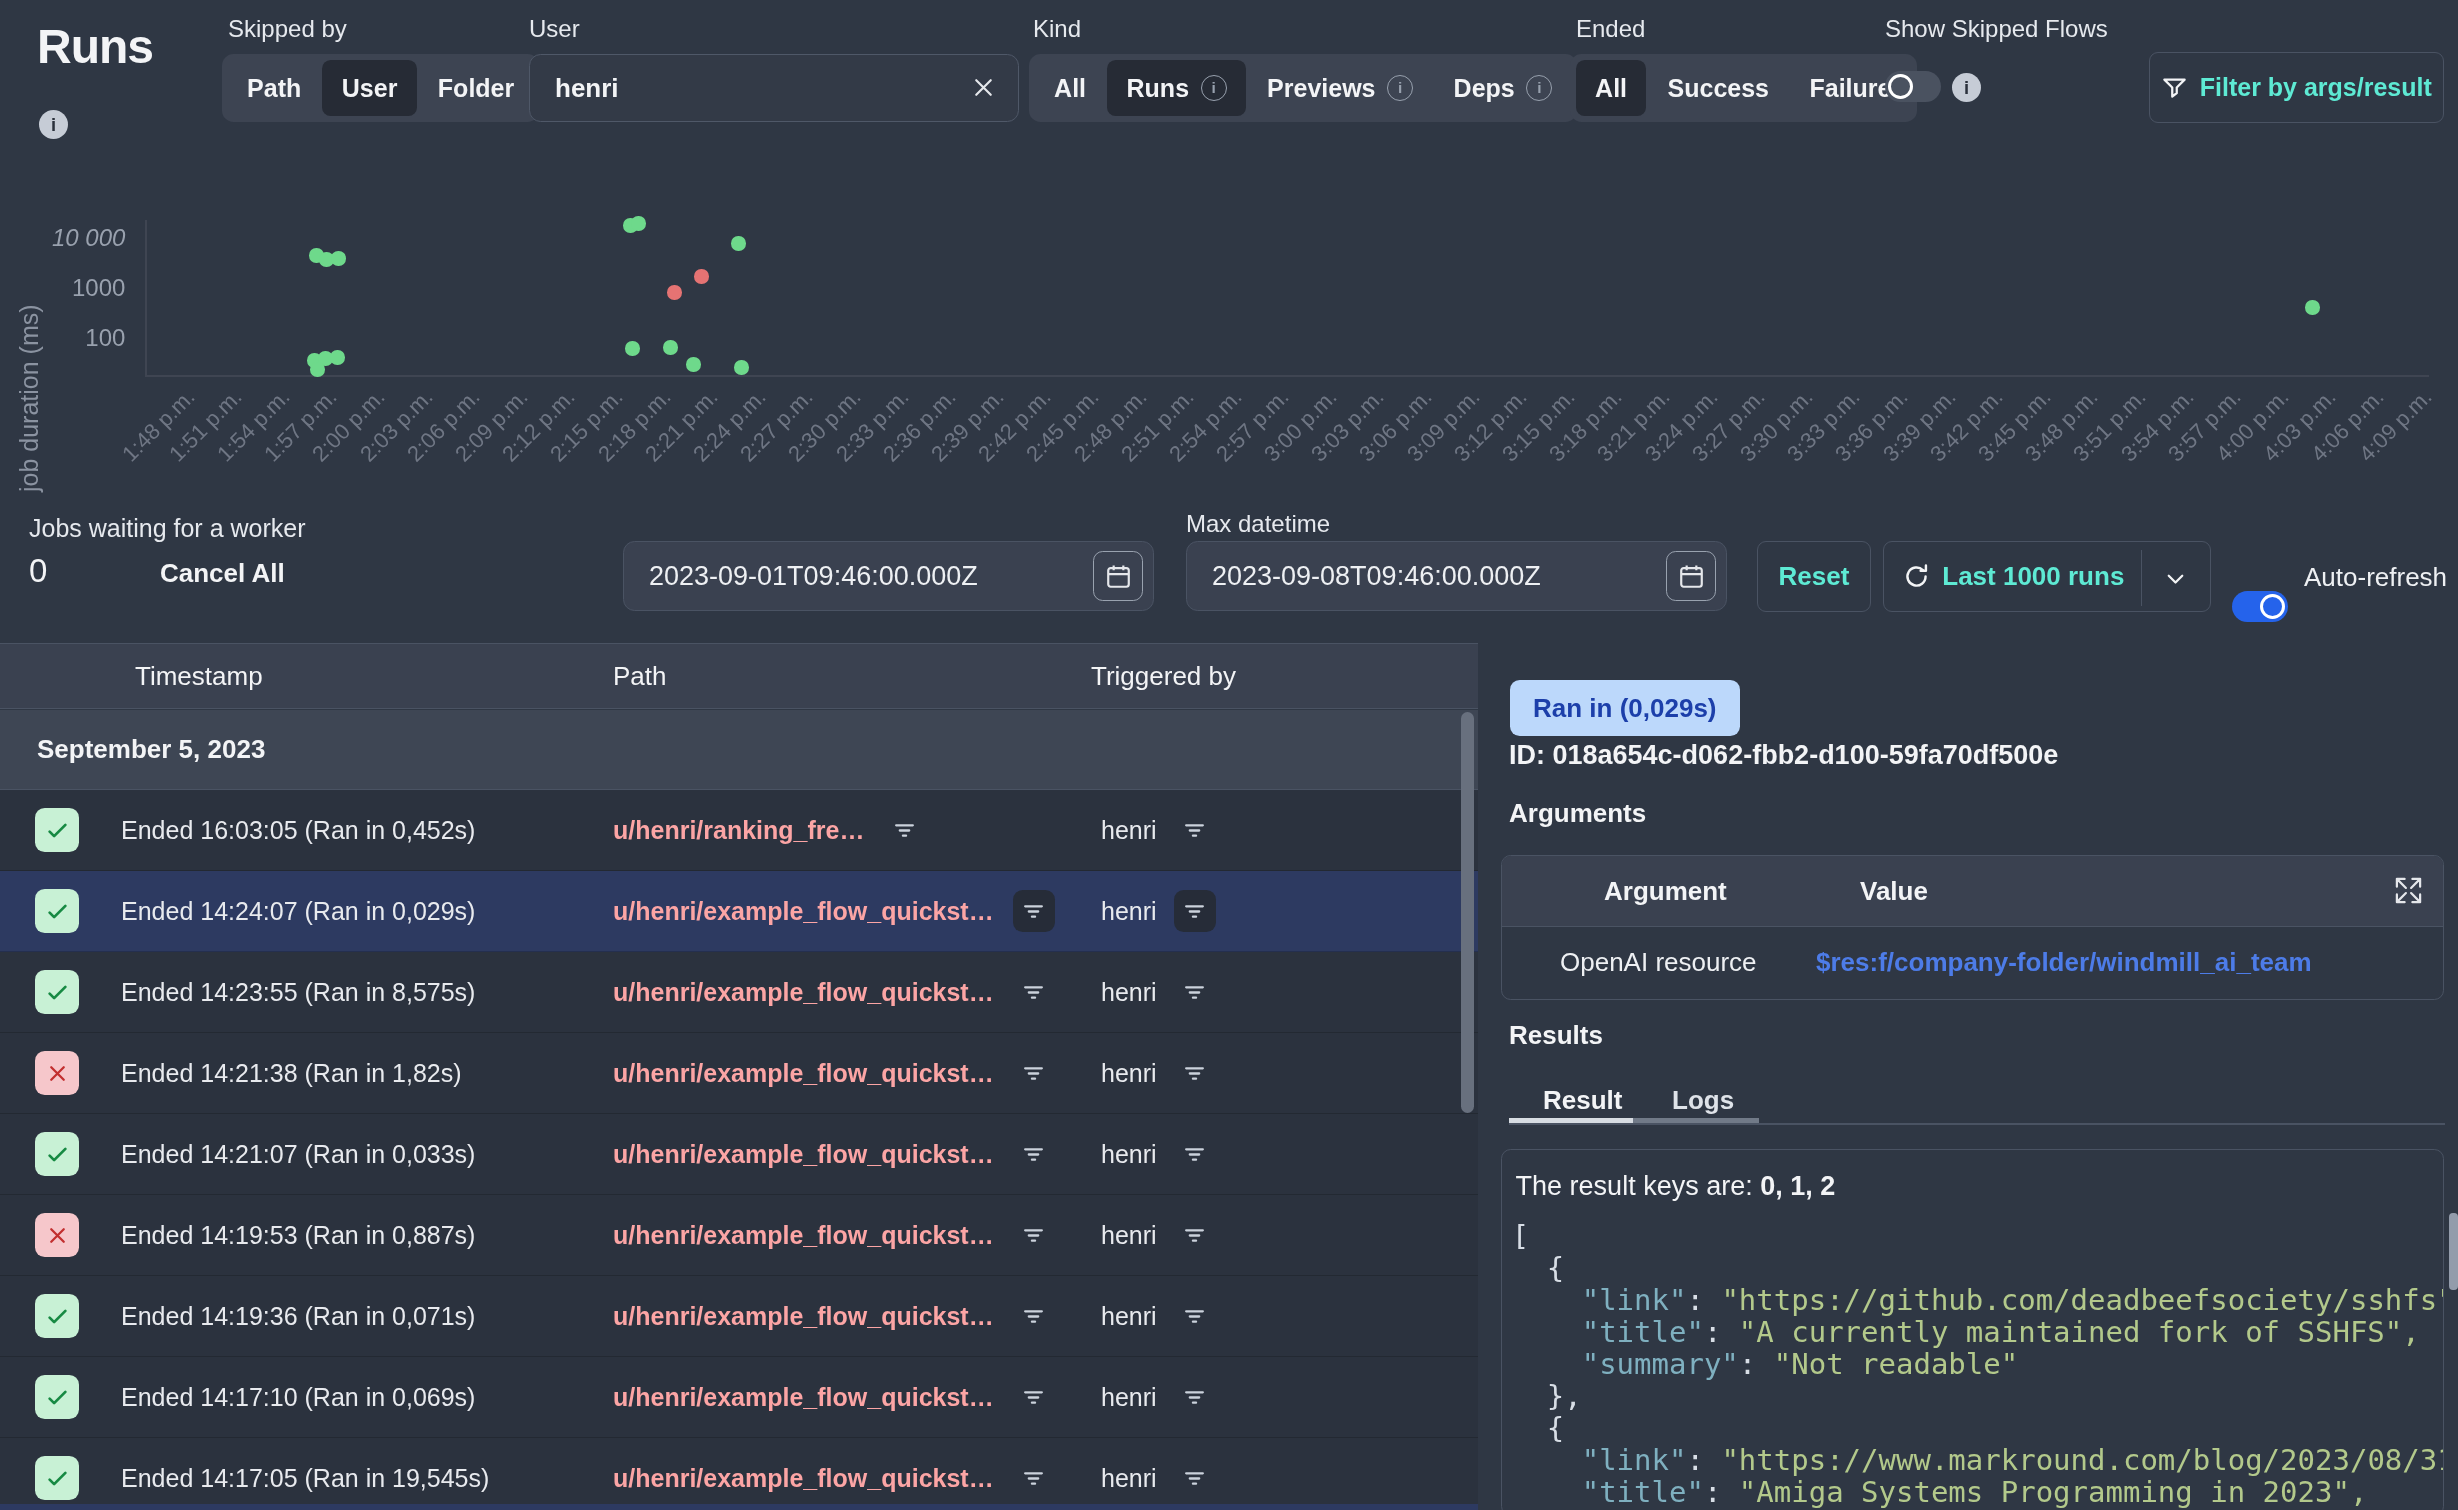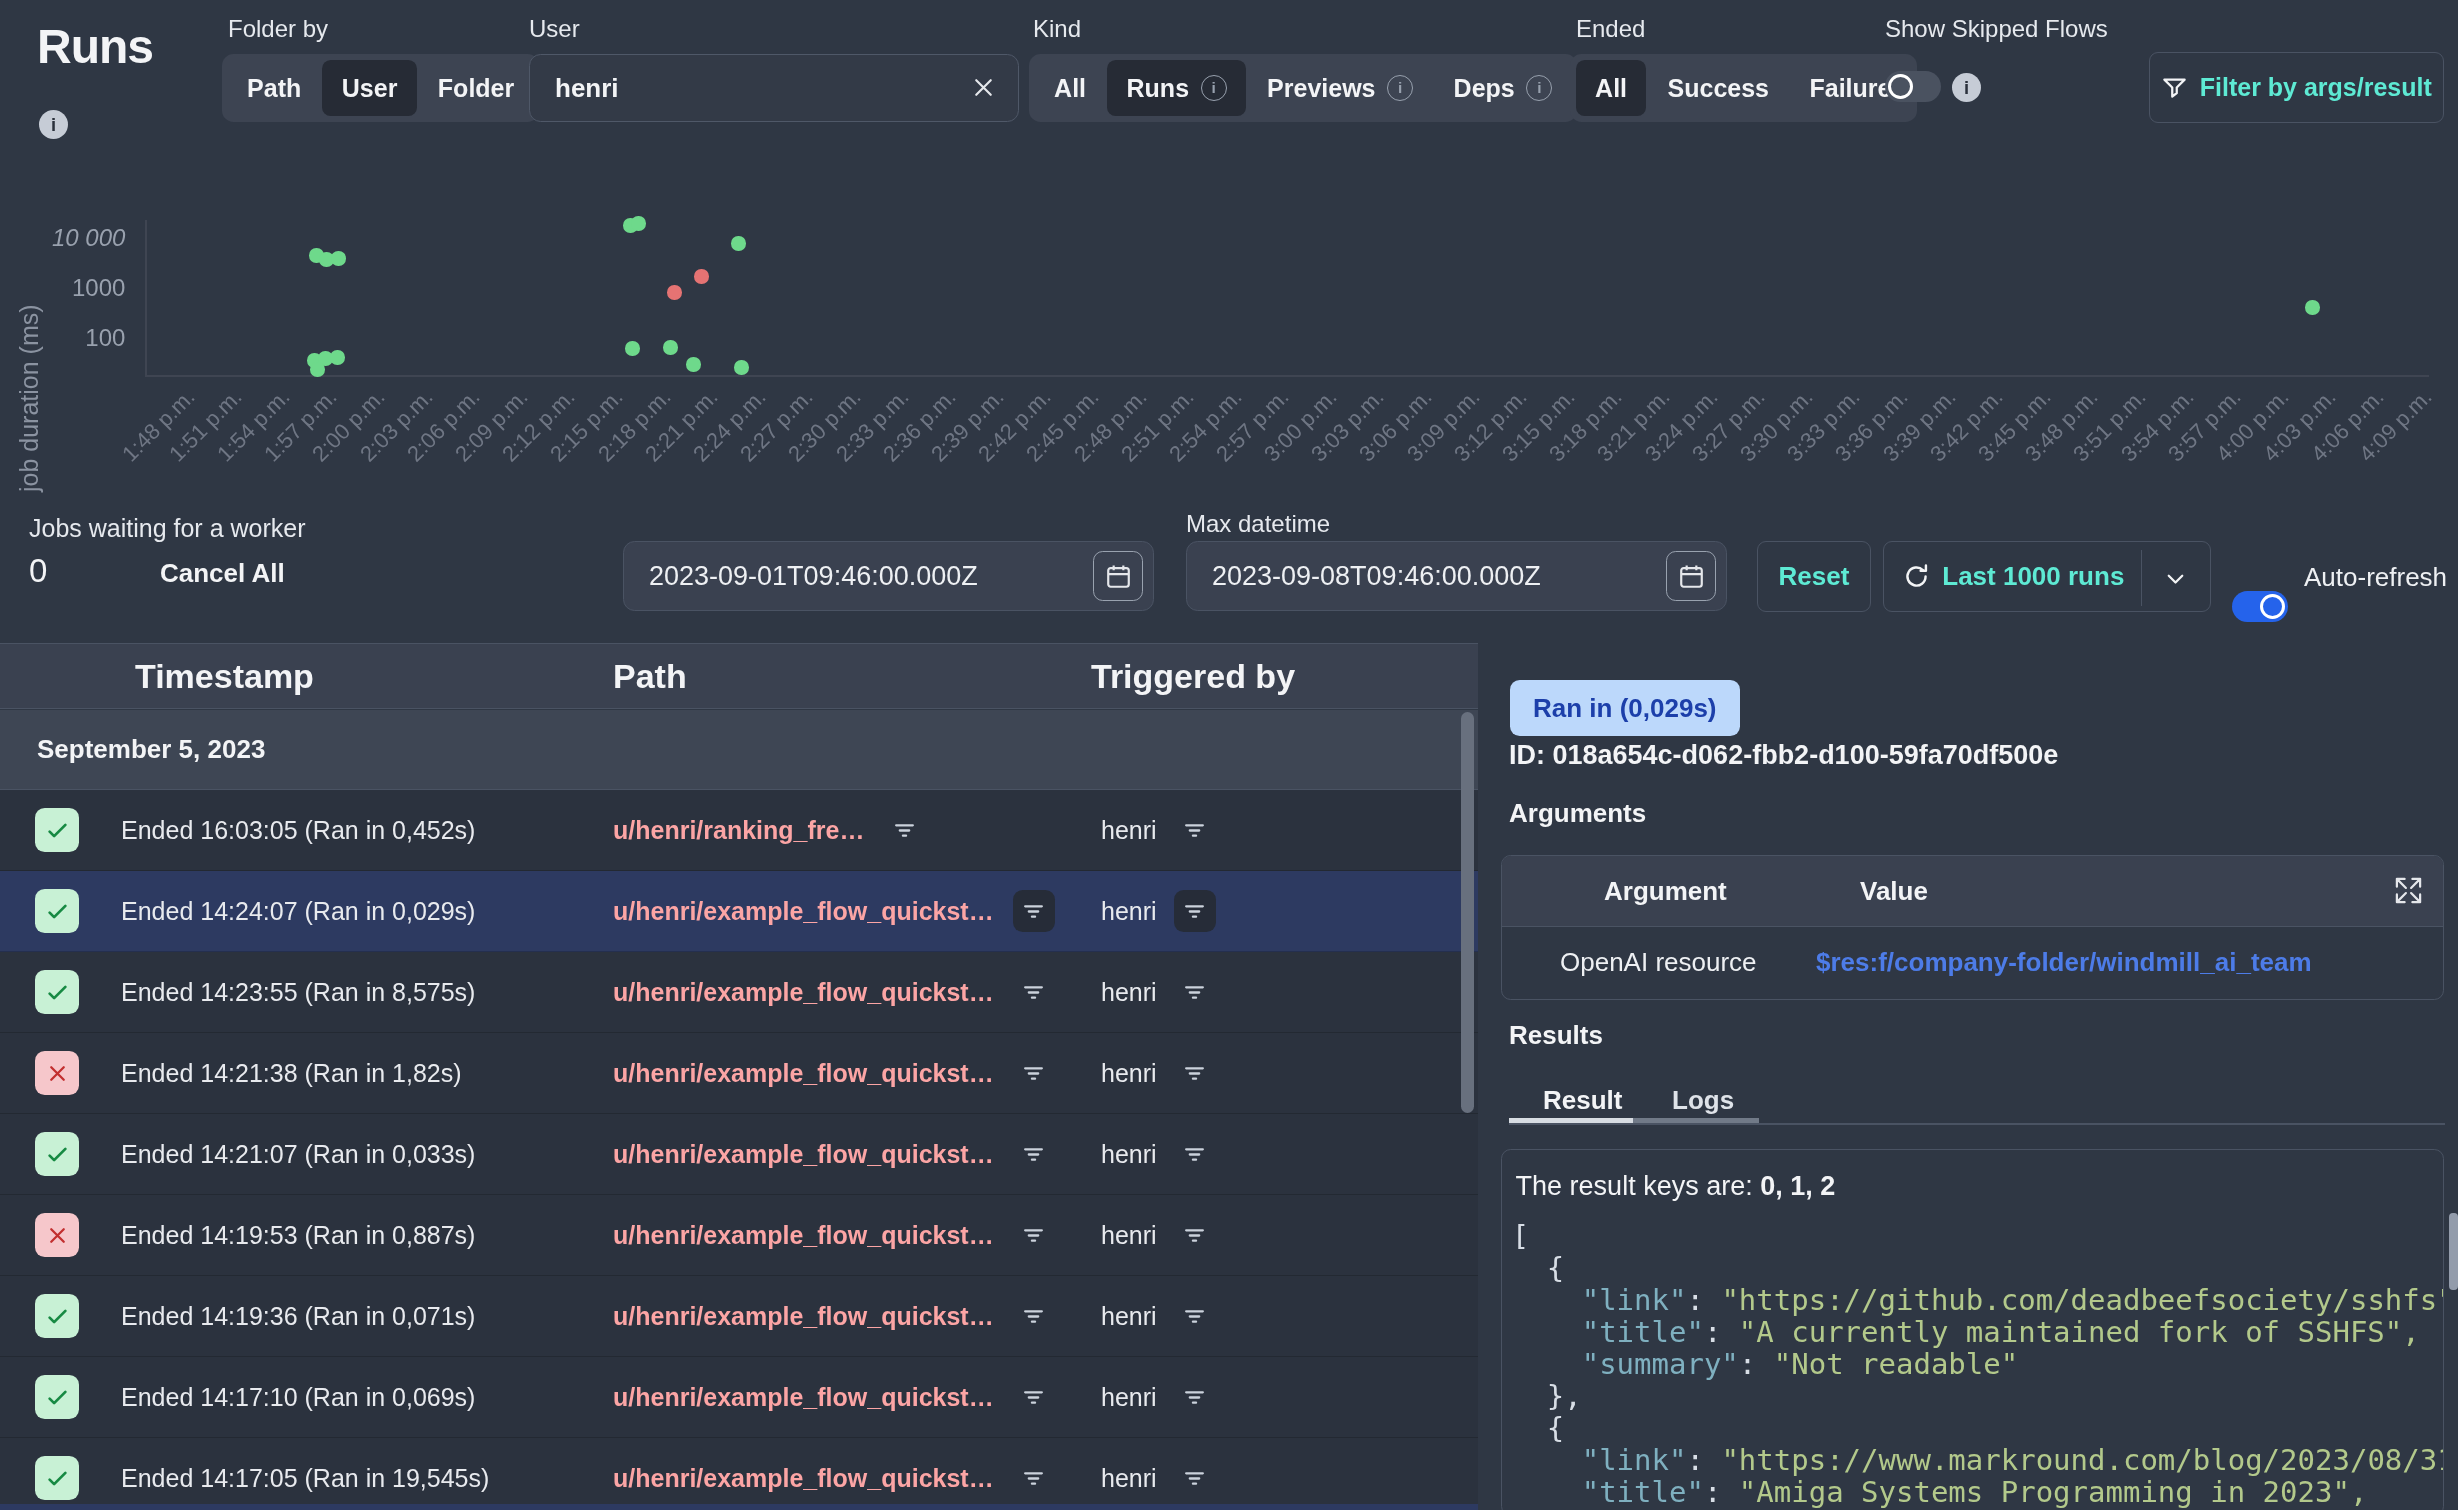--- a/index.html
+++ b/index.html
@@ -81,21 +81,21 @@
   .dt-value { flex:1; font-size:27px; color:#eef0f3; white-space:nowrap; overflow:hidden; }
   .icon-btn {
     width:50px; height:50px; border:1.9px solid #99a2af; border-radius:9.7px;
     display:flex; align-items:center; justify-content:center; cursor:pointer; flex:0 0 auto;
   }
 
   
   .tbl-header { left:0; top:643px; width:1478px; height:66px; background:#3a4150;
     border-top:1px solid #4a5363; border-bottom:1px solid #4a5363; }
   .tbl-header .col { position:absolute; top:0; height:100%; display:flex; align-items:center;
-    font-size:34px; font-weight:700; }
+    font-size:26px; font-weight:400; }
   .group-row { left:0; top:710px; width:1478px; height:80px; background:#3e4654;
     border-bottom:1px solid #4a5363; display:flex; align-items:center; padding-left:37px;
     font-size:26px; font-weight:700; }
   #rows { left:0; top:790px; width:1478px; }
   .row { position:relative; width:1478px; height:81px; background:#2b323e;
     border-bottom:1px solid rgba(0,0,0,.18); cursor:pointer; }
   .row.sel { background:#2d3a61; }
   .row .cell { position:absolute; top:0; height:100%; display:flex; align-items:center; }
   .status-ico { position:absolute; left:35px; top:18.3px; width:44px; height:44px; border-radius:9.7px;
     display:flex; align-items:center; justify-content:center; }
@@ -144,21 +144,21 @@
   .result-scroll { left:2449px; top:1213px; width:8.7px; height:77px; border-radius:3.9px; background:#939cab; }
 
   svg { display:block; }
 </style>
 </head>
 <body>
 
 <div class="abs page-title">Runs</div>
 <div class="abs info-filled" style="left:39px; top:110px;">i</div>
 
-<div class="abs grp-label" style="left:228px;">Folder by</div>
+<div class="abs grp-label" style="left:228px;">Skipped by</div>
 <div class="abs chips" style="left:222px;" id="filterby-chips">
     <span class="chip">
       <span>Path</span>
     </span>
     <span class="chip sel">
       <span>User</span>
     </span>
     <span class="chip">
       <span>Folder</span>
     </span>

